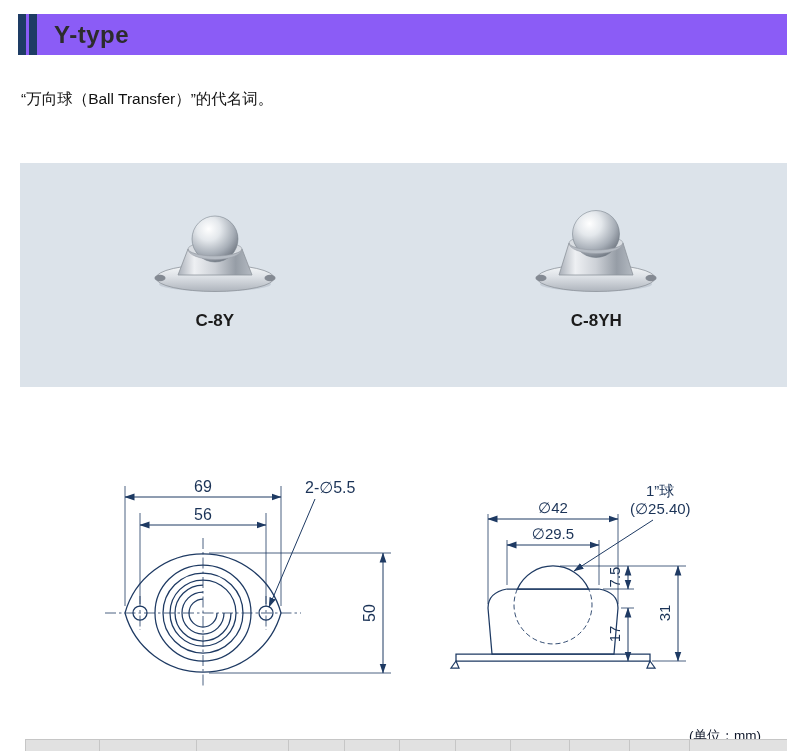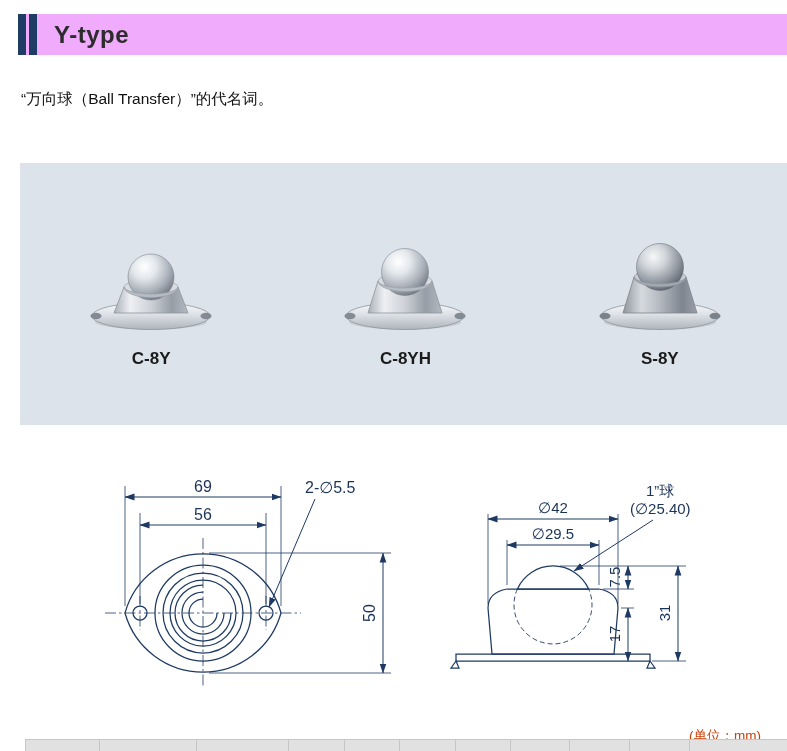--- a/index.html
+++ b/index.html
@@ -4,50 +4,50 @@
 <style>
   * { margin:0; padding:0; box-sizing:border-box; }
   html,body { width:787px; height:751px; }
   body {
     position:relative; overflow:hidden; background:#ffffff;
     font-family:"Liberation Sans","DejaVu Sans",sans-serif; color:#161616;
   }
 
   
   .header-strip { position:absolute; top:14px; left:18px; right:0; height:41px;
-    background:#f0abfc; display:flex; align-items:center; }
+    background:#8b5cf6; display:flex; align-items:center; }
   .accent-bar { width:8px; height:41px; background:#1e3c64; }
   .accent-bar.second { margin-left:3px; }
   .header-title { margin-left:17px; font-size:24px; font-weight:bold; color:#2c2c2c; letter-spacing:.5px; }
 
   
   .intro { position:absolute; left:21px; top:83px; font-size:15.5px; line-height:31px; color:#111;text-align:right; }
 
   
-  .product-panel { position:absolute; left:20px; right:0; top:163px; height:262px;
+  .product-panel { position:absolute; left:20px; right:0; top:163px; height:224px;
     background:#dce3ea; display:flex; justify-content:space-around; align-items:flex-end;
     padding:0 0 56px 4px; }
   .product { display:flex; flex-direction:column; align-items:center; width:148px; }
   .product svg { width:142px; height:112px; display:block; }
   .product figcaption { margin-top:8px; font-size:17px; font-weight:bold; color:#1b1b1b; white-space:nowrap; }
 
   
   #top-view  { position:absolute; left:52px;  top:466px; }
   #side-view { position:absolute; left:428px; top:472px; }
 
   .cl      { stroke:#1e3a63; stroke-width:.8;  fill:none; stroke-dasharray:11 3 2.5 3; }
   .outl    { stroke:#1e3a63; stroke-width:1.25; fill:none; }
   .ext     { stroke:#1e3a63; stroke-width:.8;  fill:none; }
   .dimline { stroke:#1e3a63; stroke-width:1;   fill:none; }
   .hid     { stroke:#1e3a63; stroke-width:.9;  fill:none; stroke-dasharray:5 3; }
   text.dt  { font-size:16px; fill:#1b3357; }
   text.ds  { font-size:15px; fill:#1b3357; }
   text.mid { text-anchor:middle; }
 
-  .unit-note { position:absolute; top:727px; right:26px; font-size:13.5px; color:#c2410c; }
+  .unit-note { position:absolute; top:727px; right:26px; font-size:13.5px; color:#0f172a; }
 
   
   .spec-table { position:absolute; left:25px; right:0; top:739px; height:20px; display:flex; }
   .spec-table .cell { background:#e1e1e1; border-top:1px solid #c6c6c6; border-right:1px solid #c6c6c6; height:100%; }
   .spec-table .cell:first-child { border-left:1px solid #c6c6c6; }
   .spec-table .cell.grow { flex:1; border-right:none; }
 </style>
 </head>
 <body>
 
@@ -132,33 +132,20 @@
       <ellipse cx="15" cy="87" rx="5.5" ry="3.2" fill="#848a93"></ellipse>
       <ellipse cx="125" cy="87" rx="5.5" ry="3.2" fill="#848a93"></ellipse>
       <path d="M43,52 L33,84 L107,84 L97,52 Z" fill="url(#gCup)" stroke="#8e949c" stroke-width=".8"></path>
       <ellipse cx="70" cy="52" rx="27" ry="7" fill="#d9dde2" stroke="#9aa0a8" stroke-width=".7"></ellipse>
       <circle cx="70" cy="43" r="23.5" fill="url(#gBallSteel)" stroke="#6d7681" stroke-width=".5"></circle>
       <path d="M43,52 A27 7 0 0 0 97,52 A27 10.5 0 0 1 43,52 Z" fill="#b6bcc4" stroke="#9aa0a8" stroke-width=".6"></path>
     </svg>
     <figcaption>C-8YH</figcaption>
   </figure>
 
-  <figure class="product">
-    <svg viewBox="0 0 140 112">
-      <ellipse cx="70" cy="93" rx="56" ry="7.5" fill="rgba(96,108,128,.18)"></ellipse>
-      <ellipse cx="70" cy="87" rx="59" ry="13.5" fill="url(#gFlange)" stroke="#8e949c" stroke-width=".8"></ellipse>
-      <ellipse cx="15" cy="87" rx="5.5" ry="3.2" fill="#7c828b"></ellipse>
-      <ellipse cx="125" cy="87" rx="5.5" ry="3.2" fill="#7c828b"></ellipse>
-      <path d="M44,48 L33,84 L107,84 L96,48 Z" fill="url(#gCupDark)" stroke="#7e848d" stroke-width=".8"></path>
-      <ellipse cx="70" cy="48" rx="26" ry="6.8" fill="#c8ccd1" stroke="#8d939b" stroke-width=".7"></ellipse>
-      <circle cx="70" cy="38" r="23.5" fill="url(#gBallSteelDark)" stroke="#5c636e" stroke-width=".5"></circle>
-      <path d="M44,48 A26 6.8 0 0 0 96,48 A26 10 0 0 1 44,48 Z" fill="#a3a9b1" stroke="#8d939b" stroke-width=".6"></path>
-    </svg>
-    <figcaption>S-8Y</figcaption>
-  </figure>
 
 
 </section>
 
 <svg id="top-view" width="362" height="274" viewBox="0 0 360 274">
   <g class="cl">
     <path d="M52,147 H248"></path>
     <path d="M150,72 V222"></path>
     <path d="M87,130 V164"></path>
     <path d="M213,130 V164"></path>

